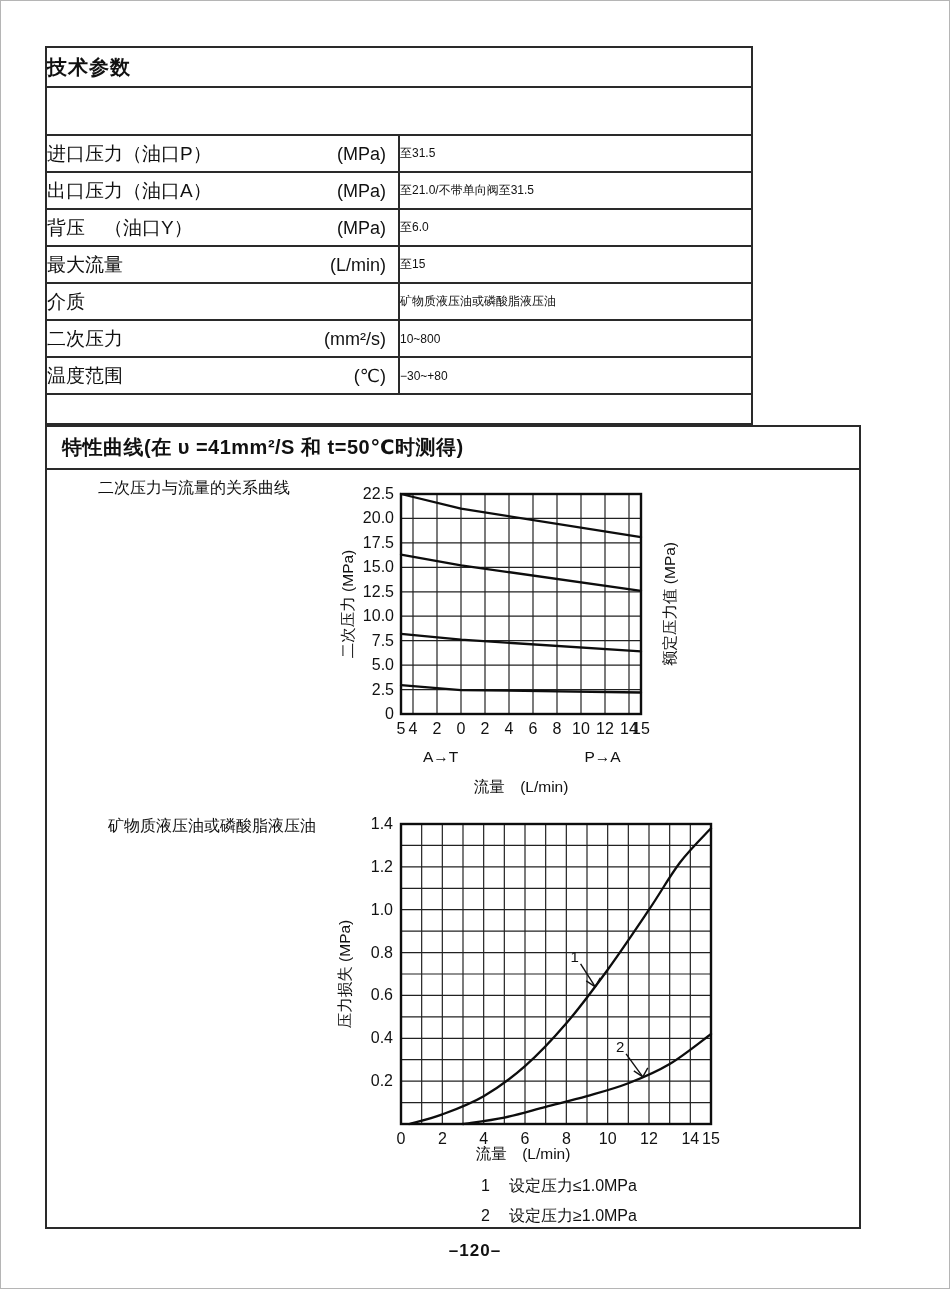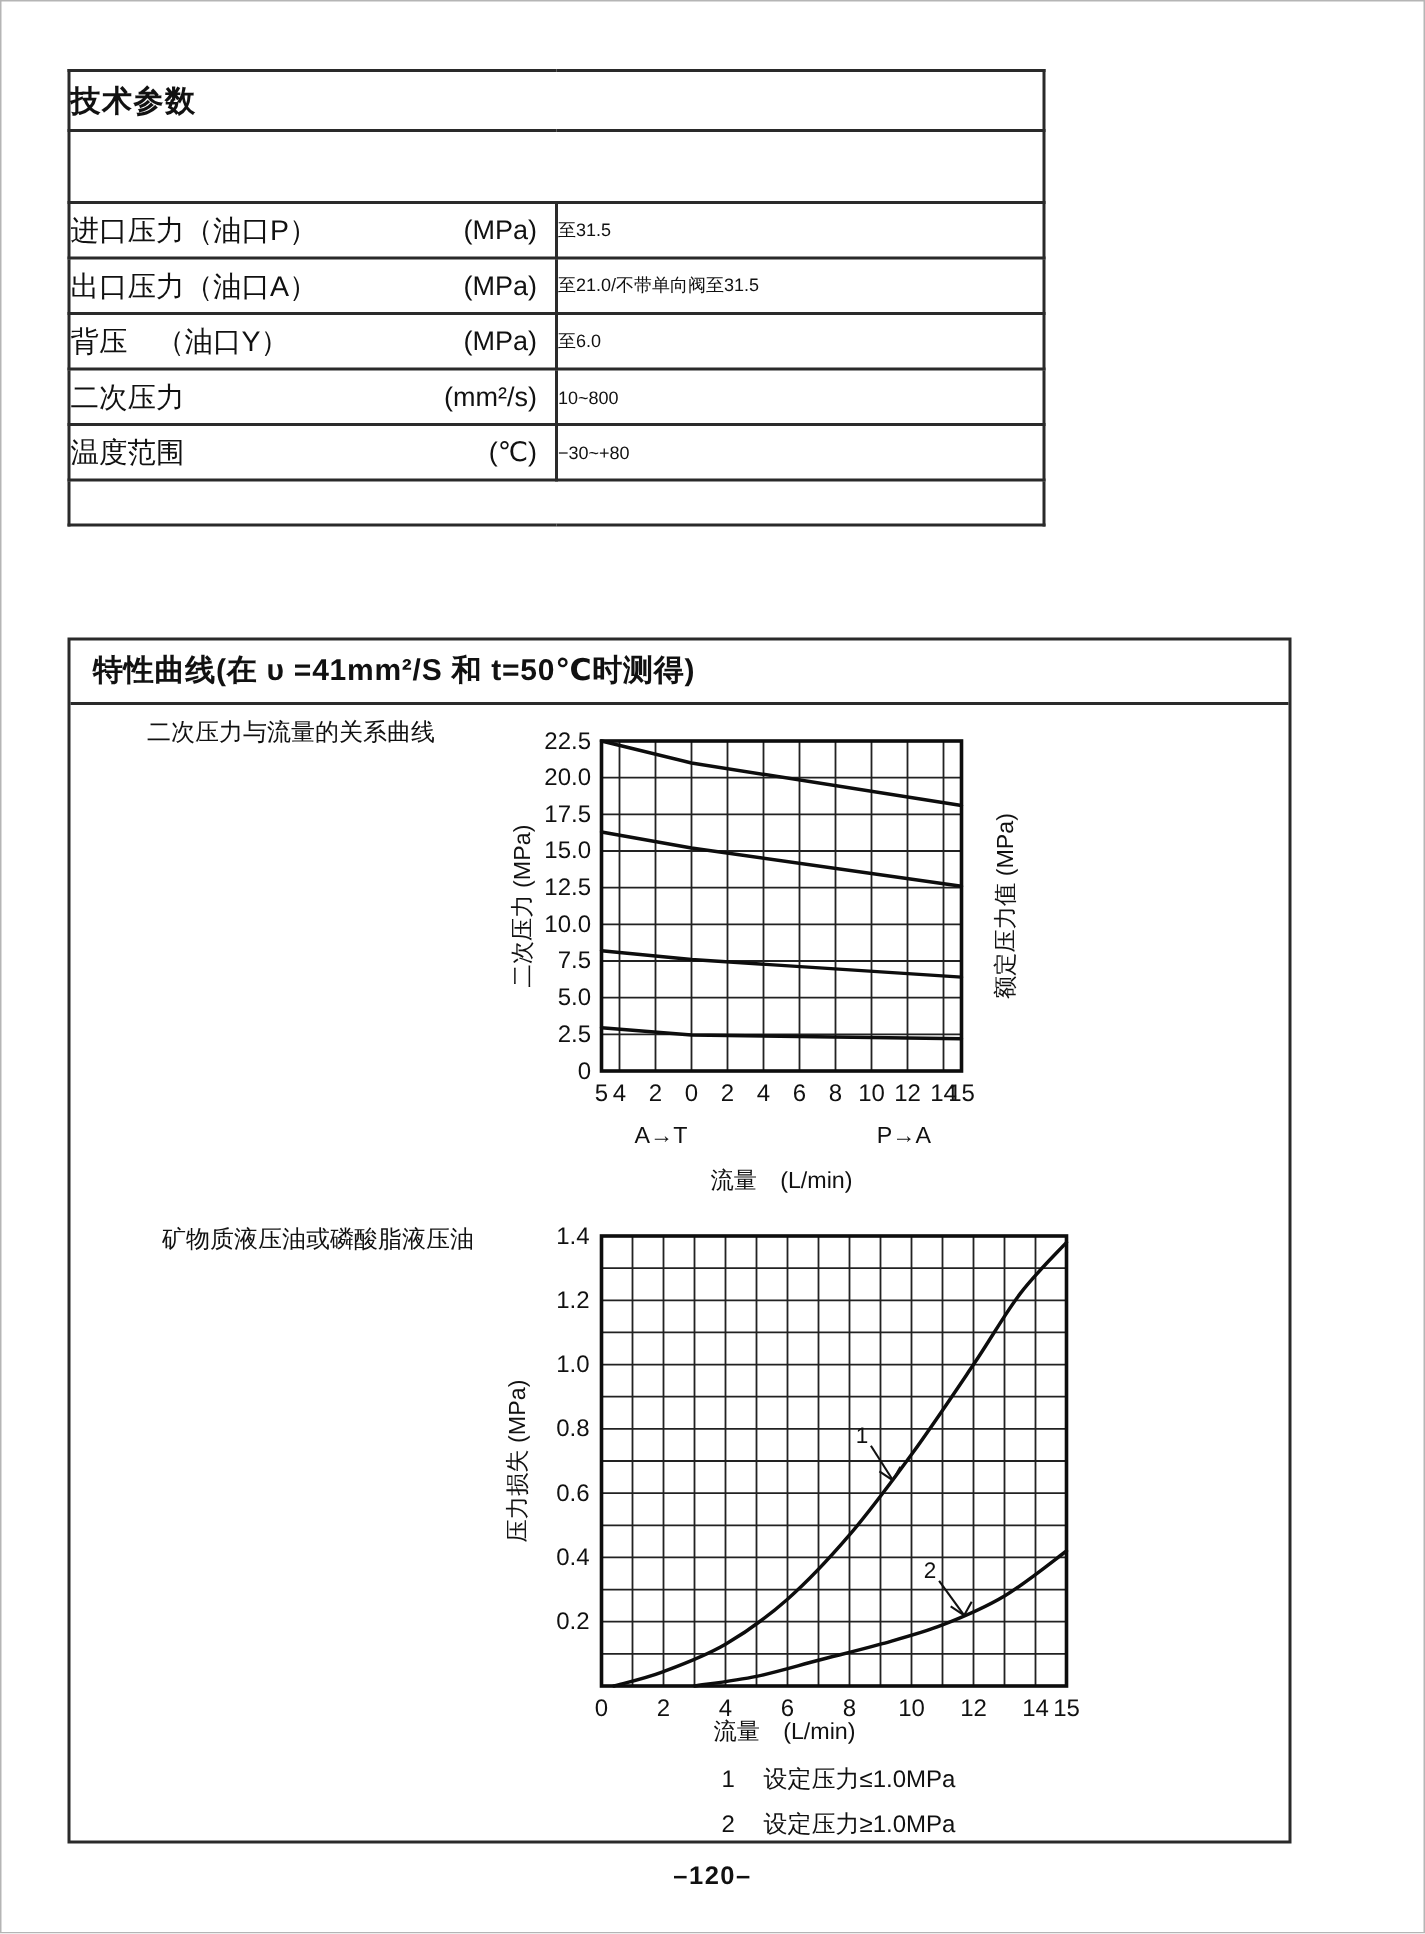--- a/index.html
+++ b/index.html
@@ -4,21 +4,21 @@
 <style>
   html,body{margin:0;padding:0;background:#fff;}
   .page{
     position:relative;width:950px;height:1289px;background:#fff;
     border:1px solid #b5b5b5;box-sizing:border-box;
     font-family:"Liberation Sans","DejaVu Sans",sans-serif;color:#111;
     overflow:hidden;
   }
   
   .tbl-params{
-    position:absolute;left:44px;top:45px;width:652px;
+    position:absolute;left:44px;top:45px;width:708px;
     border-collapse:collapse;table-layout:fixed;
   }
   .tbl-params td{border:2px solid #2a2a2a;padding:0;vertical-align:middle;}
   .r-head{height:40px;}
   .r-empty-top{height:48px;}
   .r-data{height:37px;}
   .r-empty-bottom{height:30px;}
   .c-head{font-weight:bold;font-size:20px;padding-left:14px;letter-spacing:1px;}
   .c-label{width:301px;font-size:19px;padding-left:13px;position:relative;}
   .c-label .unit{position:absolute;right:12px;top:50%;transform:translateY(-50%);font-size:18px;}
@@ -71,20 +71,28 @@
         <td class="c-label"><span>进口压力（油口P）</span><span class="unit">(MPa)</span></td>
         <td class="c-value">至31.5</td>
       </tr>
       <tr class="r-data">
         <td class="c-label"><span>出口压力（油口A）</span><span class="unit">(MPa)</span></td>
         <td class="c-value">至21.0/不带单向阀至31.5</td>
       </tr>
       <tr class="r-data">
         <td class="c-label"><span>背压　（油口Y）</span><span class="unit">(MPa)</span></td>
         <td class="c-value">至6.0</td>
+      </tr>
+      <tr class="r-data">
+        <td class="c-label"><span>最大流量</span><span class="unit">(L/min)</span></td>
+        <td class="c-value">至15</td>
+      </tr>
+      <tr class="r-data">
+        <td class="c-label"><span>介质</span><span class="unit"></span></td>
+        <td class="c-value">矿物质液压油或磷酸脂液压油</td>
       </tr>
       <tr class="r-data">
         <td class="c-label"><span>二次压力</span><span class="unit">(mm²/s)</span></td>
         <td class="c-value">10~800</td>
       </tr>
       <tr class="r-data">
         <td class="c-label"><span>温度范围</span><span class="unit">(℃)</span></td>
         <td class="c-value">−30~+80</td>
       </tr>
       <tr class="r-empty-bottom">

